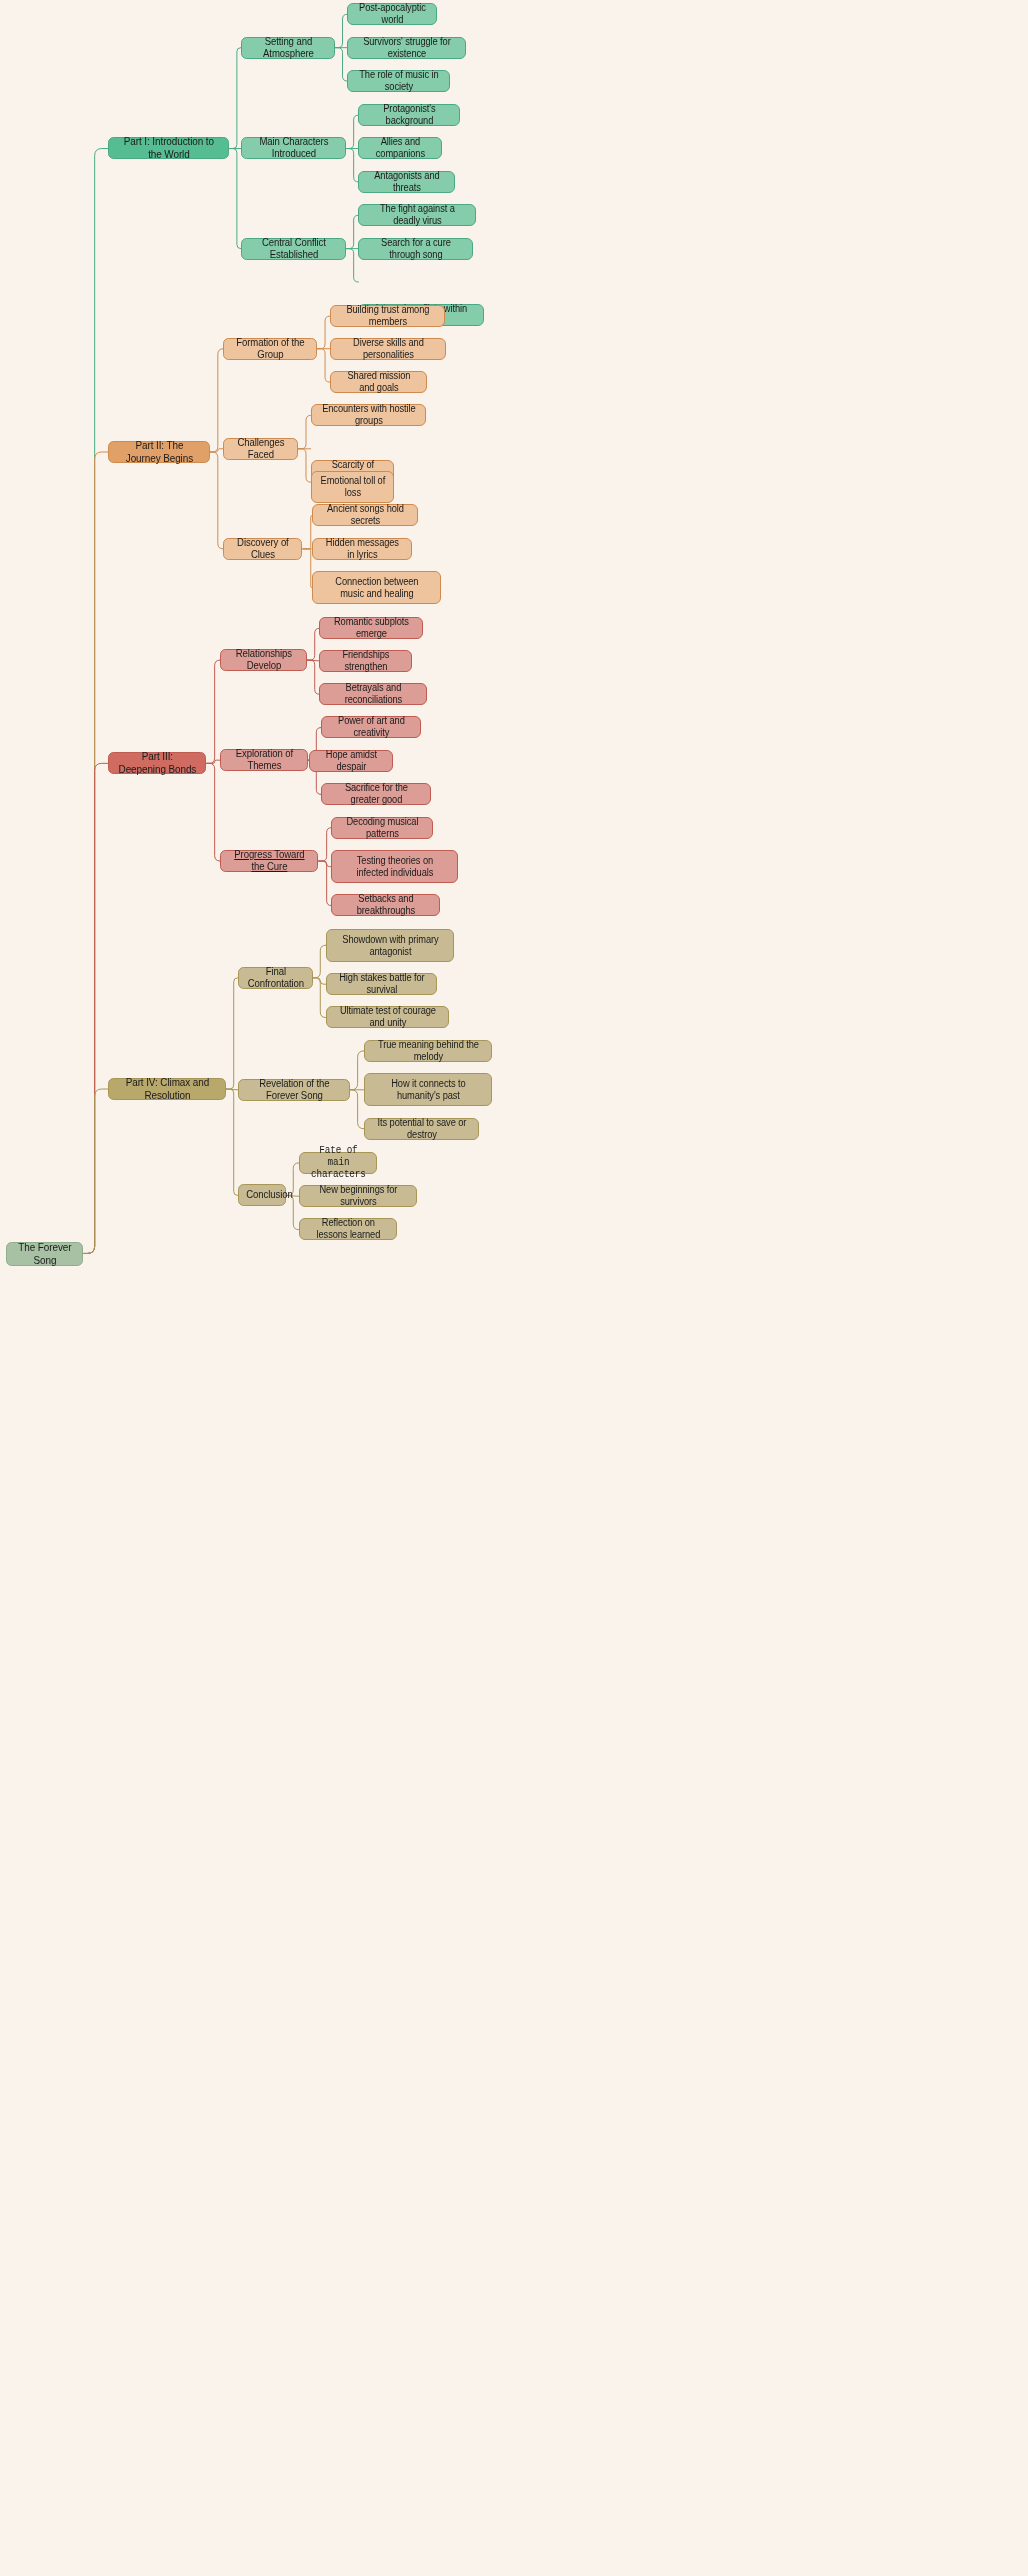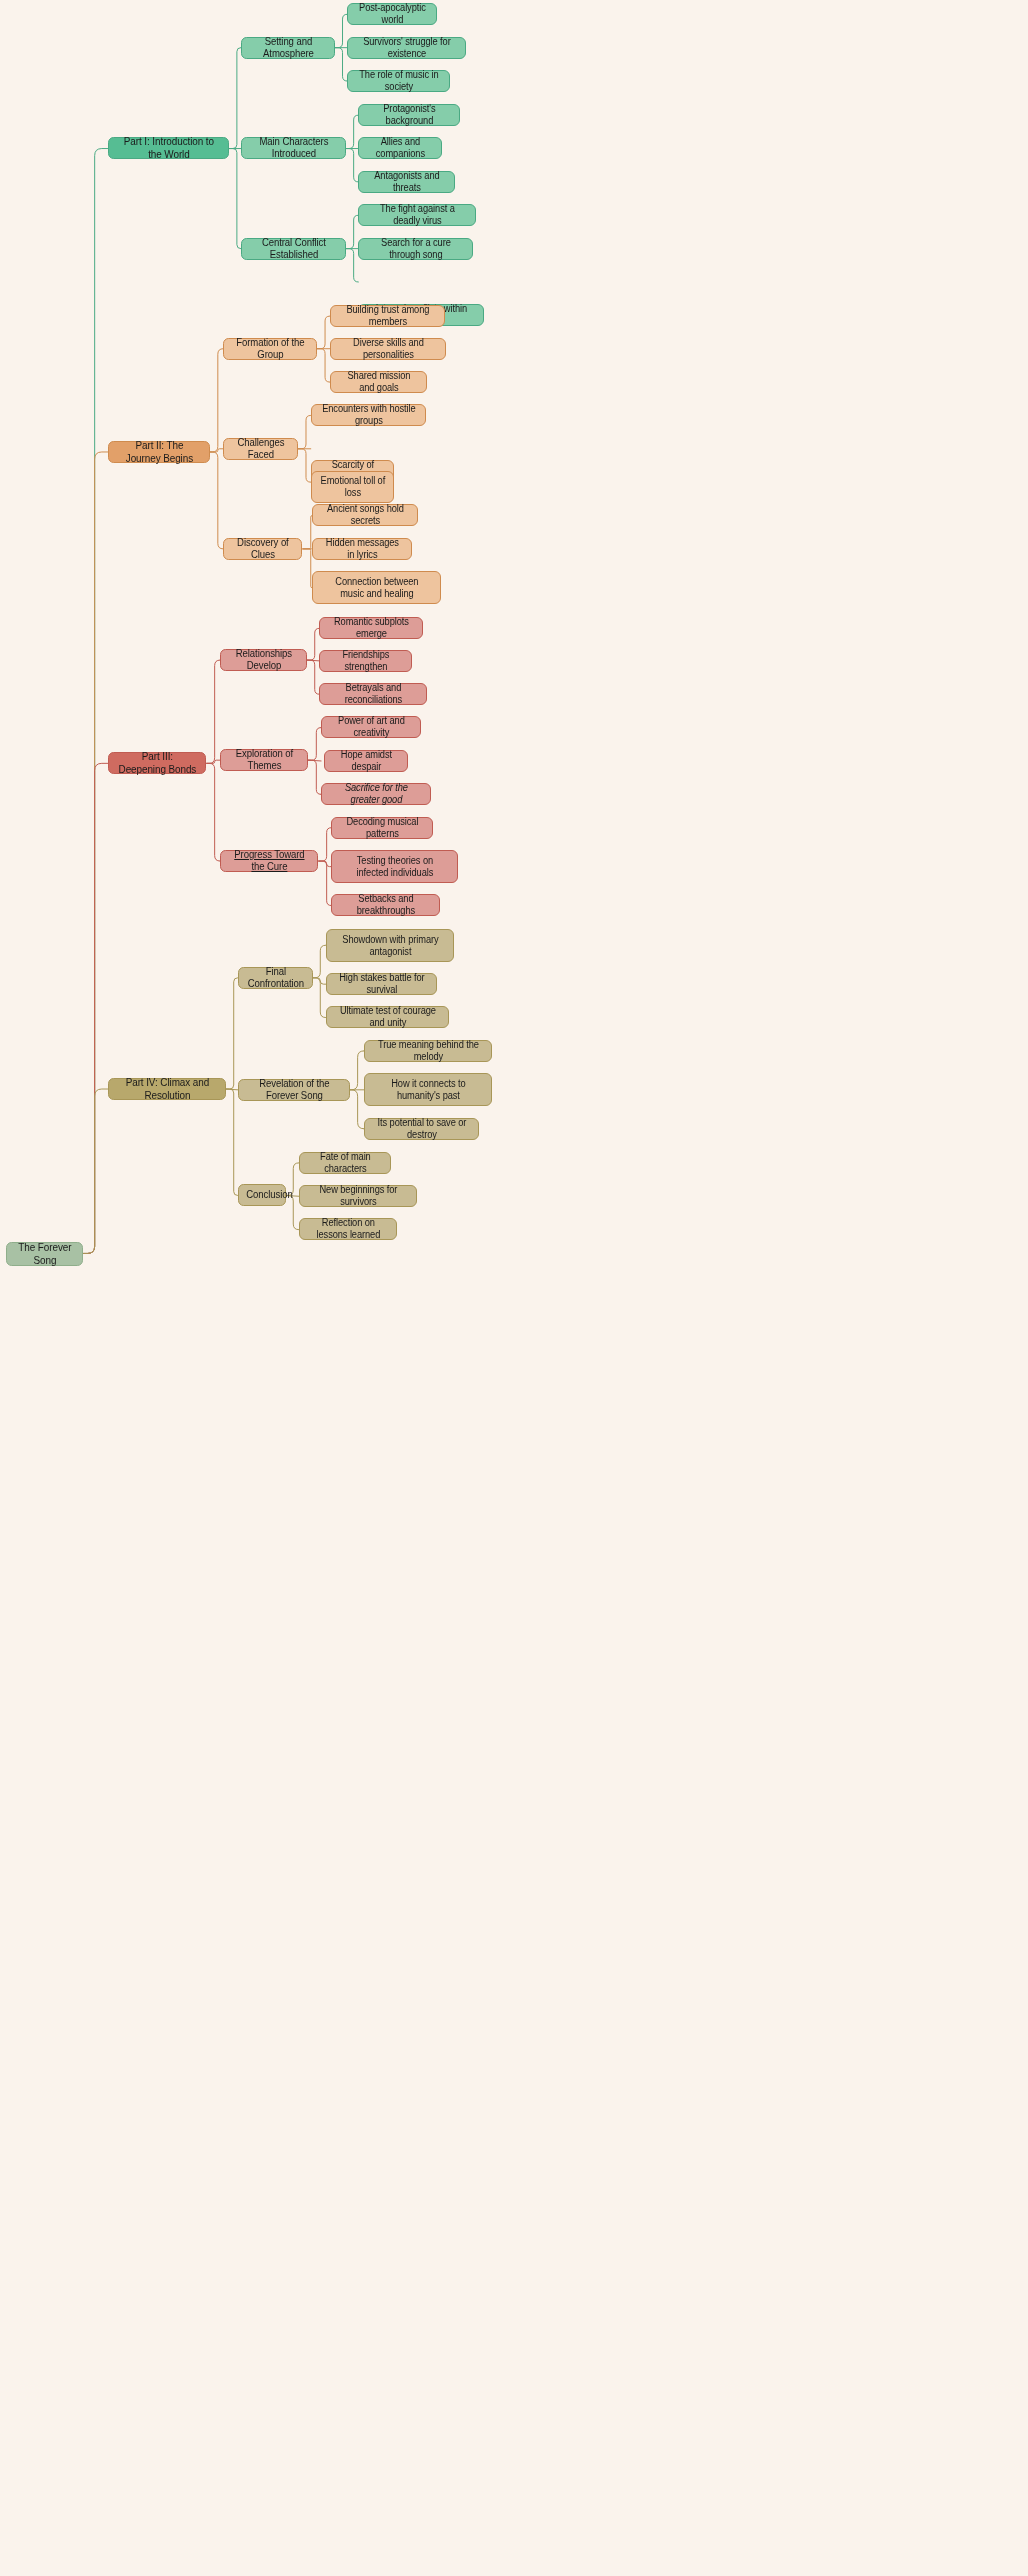--- a/index.html
+++ b/index.html
@@ -186,24 +186,24 @@
       </div>
       <div class="node n-l3" style="left: 319px; top: 683px; width: 108px; height: 22px; background: rgb(221, 157, 151); border: 0.8px solid rgb(192, 92, 82);">
         <span>Betrayals and reconciliations</span>
       </div>
       <div class="node n-l2" style="left: 220px; top: 749px; width: 88px; height: 22px; background: rgb(221, 157, 151); border: 0.8px solid rgb(192, 92, 82);">
         <span>Exploration of Themes</span>
       </div>
       <div class="node n-l3" style="left: 321px; top: 716px; width: 100px; height: 22px; background: rgb(221, 157, 151); border: 0.8px solid rgb(192, 92, 82);">
         <span>Power of art and creativity</span>
       </div>
-      <div class="node n-l3" style="left: 324px; top: 750px; width: 84px; height: 22px; background: rgb(221, 157, 151); border: 0.8px solid rgb(192, 92, 82); justify-content: center;">
+      <div class="node n-l3" style="left: 309px; top: 750px; width: 84px; height: 22px; background: rgb(221, 157, 151); border: 0.8px solid rgb(192, 92, 82); justify-content: center;">
         <span>Hope amidst despair</span>
       </div>
-      <div class="node n-l3" style="left: 321px; top: 783px; width: 110px; height: 22px; background: rgb(221, 157, 151); border: 0.8px solid rgb(192, 92, 82); font-style: italic;">
+      <div class="node n-l3" style="left: 321px; top: 783px; width: 110px; height: 22px; background: rgb(221, 157, 151); border: 0.8px solid rgb(192, 92, 82);">
         <span>Sacrifice for the greater good</span>
       </div>
       <div class="node n-l2" style="left: 220px; top: 850px; width: 98px; height: 22px; background: rgb(221, 157, 151); border: 0.8px solid rgb(192, 92, 82); text-decoration: underline;">
         <span>Progress Toward the Cure</span>
       </div>
       <div class="node n-l3" style="left: 331px; top: 817px; width: 102px; height: 22px; background: rgb(221, 157, 151); border: 0.8px solid rgb(192, 92, 82);">
         <span>Decoding musical patterns</span>
       </div>
       <div class="node n-l3" style="left: 331px; top: 850px; width: 127px; height: 33px; background: rgb(221, 157, 151); border: 0.8px solid rgb(192, 92, 82);">
         <span>Testing theories on infected individuals</span>
@@ -234,21 +234,21 @@
       </div>
       <div class="node n-l3" style="left: 364px; top: 1073px; width: 128px; height: 33px; background: rgb(200, 187, 147); border: 0.8px solid rgb(168, 150, 87);">
         <span>How it connects to humanity's past</span>
       </div>
       <div class="node n-l3" style="left: 364px; top: 1118px; width: 115px; height: 22px; background: rgb(200, 187, 147); border: 0.8px solid rgb(168, 150, 87);">
         <span>Its potential to save or destroy</span>
       </div>
       <div class="node n-l2" style="left: 238px; top: 1184px; width: 48px; height: 22px; background: rgb(200, 187, 147); border: 0.8px solid rgb(168, 150, 87);">
         <span>Conclusion</span>
       </div>
-      <div class="node n-l3" style="left: 299px; top: 1152px; width: 92px; height: 22px; background: rgb(200, 187, 147); border: 0.8px solid rgb(168, 150, 87);">
+      <div class="node n-l3" style="left: 299px; top: 1152px; width: 78px; height: 22px; background: rgb(200, 187, 147); border: 0.8px solid rgb(168, 150, 87); font-family: Liberation Mono, monospace;">
         <span>Fate of main characters</span>
       </div>
       <div class="node n-l3" style="left: 299px; top: 1185px; width: 118px; height: 22px; background: rgb(200, 187, 147); border: 0.8px solid rgb(168, 150, 87);">
         <span>New beginnings for survivors</span>
       </div>
       <div class="node n-l3" style="left: 299px; top: 1218px; width: 98px; height: 22px; background: rgb(200, 187, 147); border: 0.8px solid rgb(168, 150, 87);">
         <span>Reflection on lessons learned</span>
       </div>
     </div>
 </div>

